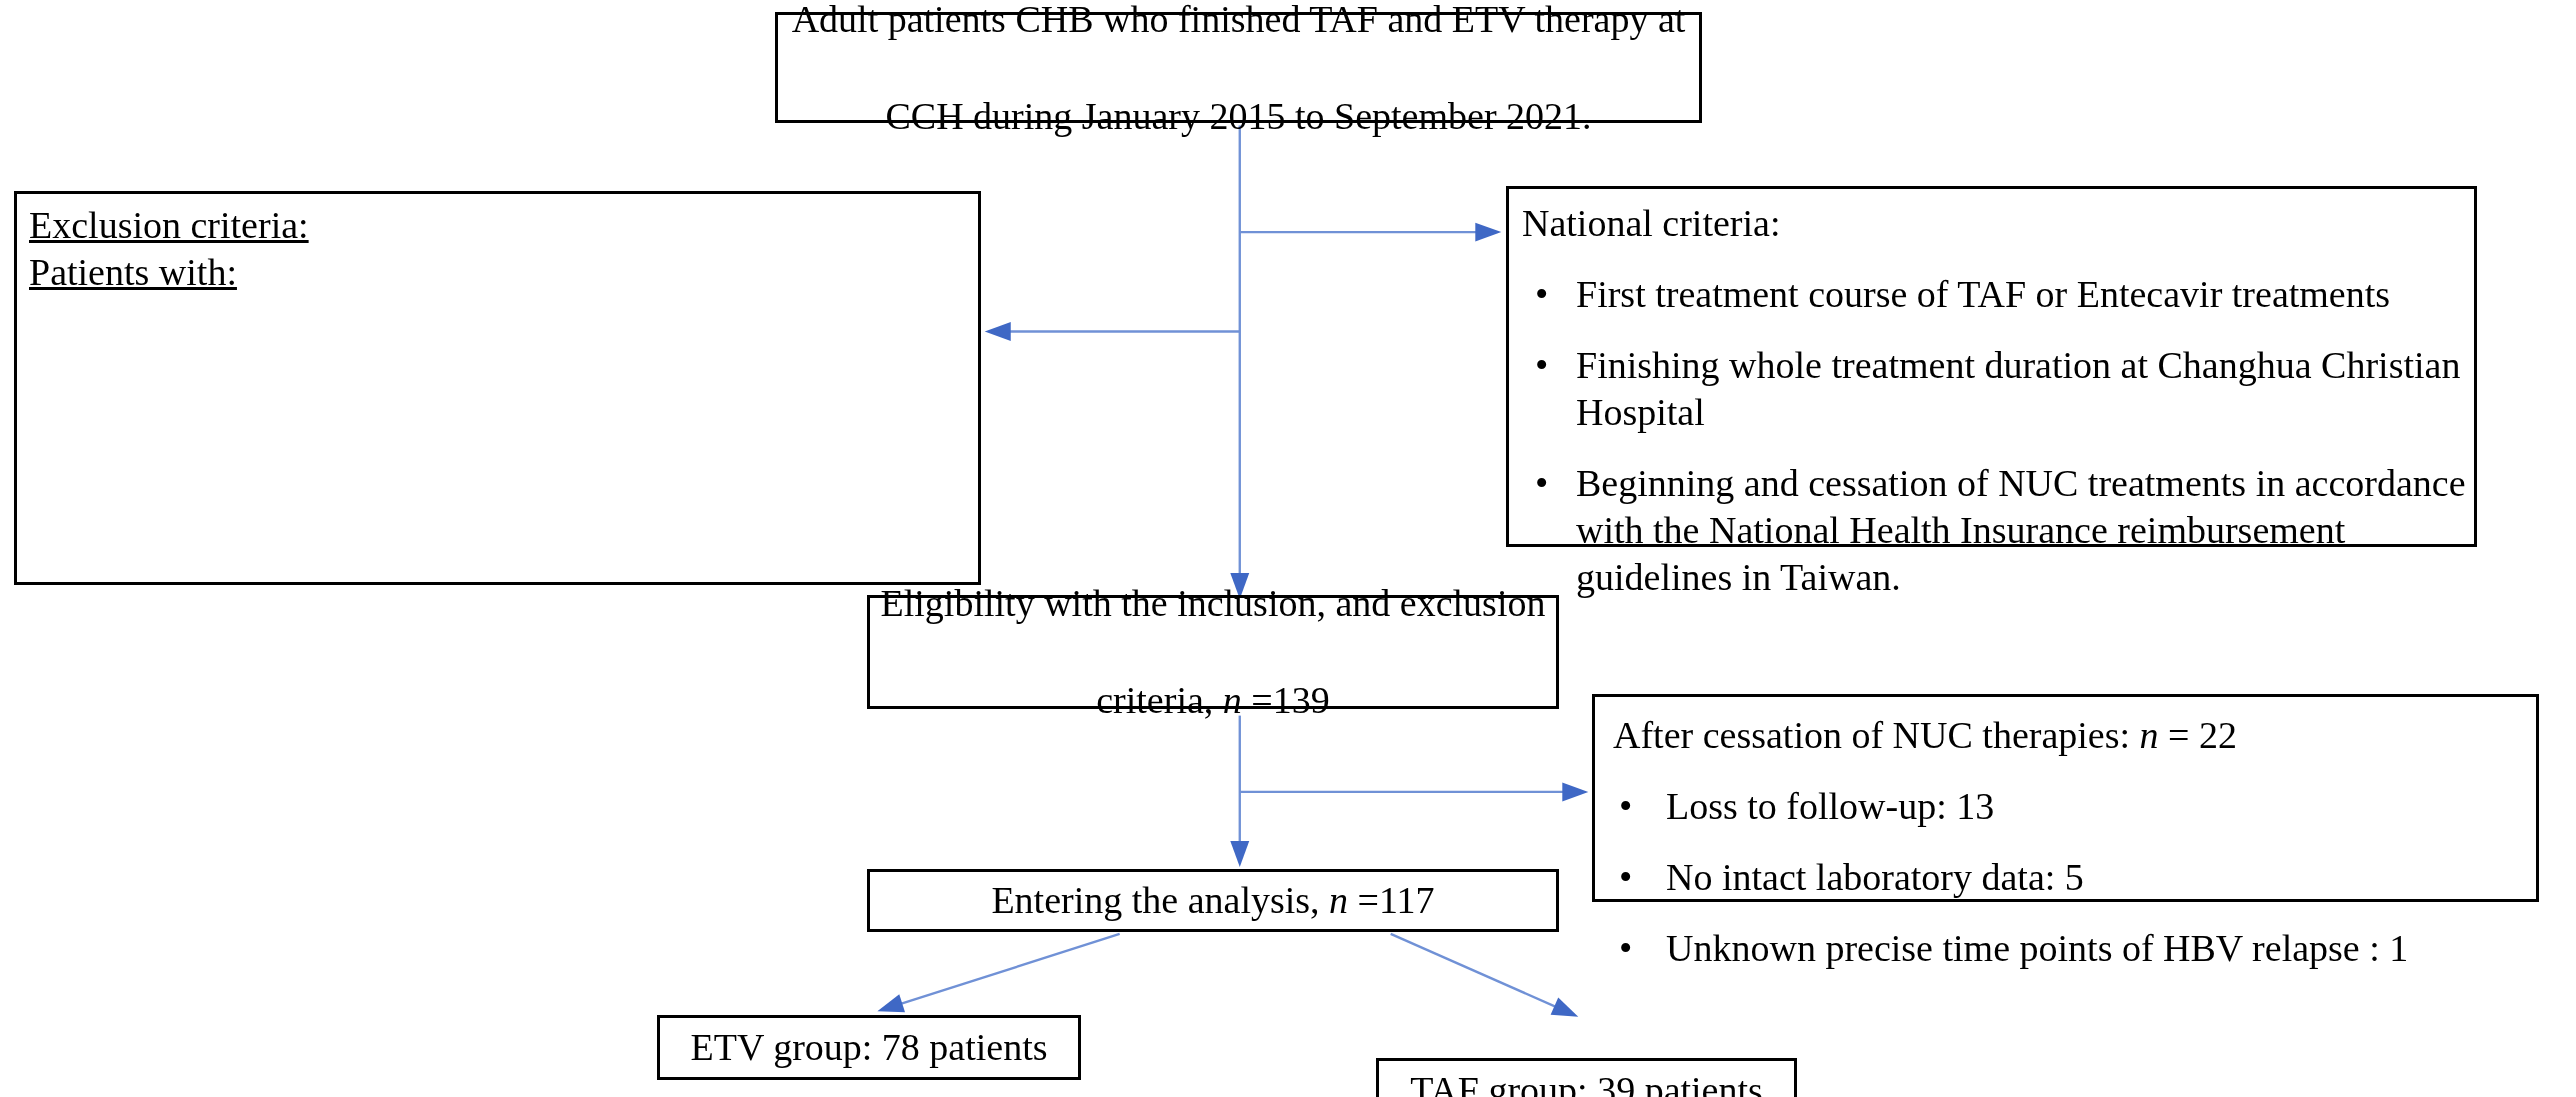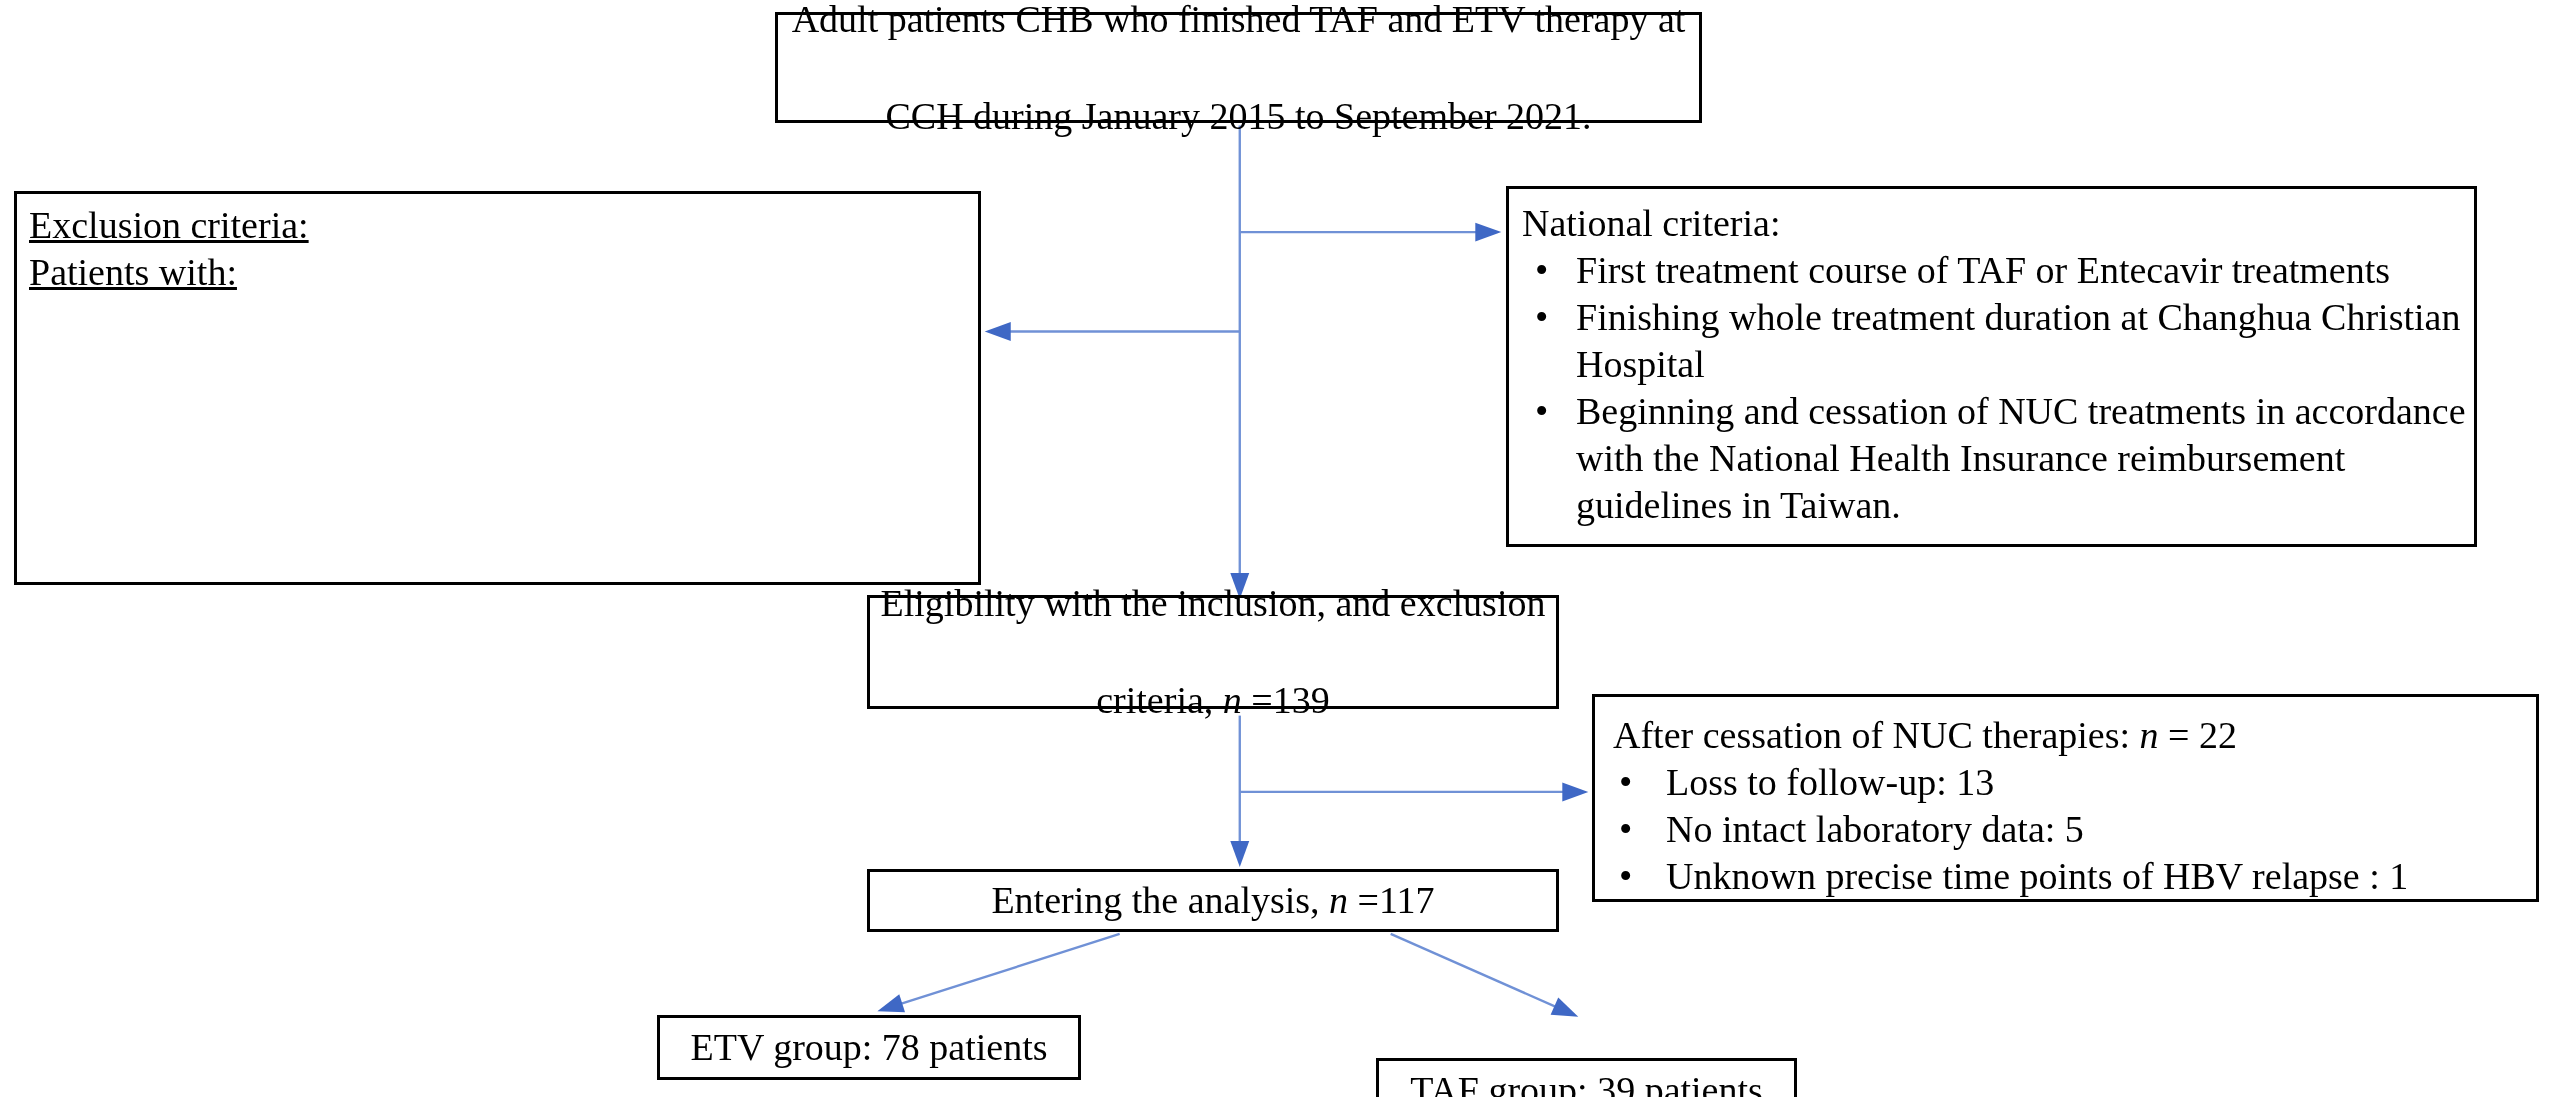--- a/index.html
+++ b/index.html
@@ -80,20 +80,21 @@
   ul.blist {
     list-style: none;
     margin: 0;
     padding: 0;
   }
   li.bullet {
     position: relative;
     padding-left: 54px;
     white-space: nowrap;
     line-height: 47px;
+    margin-top: 24px;
   }
   li.bullet::before {
     content: "\2022";
     position: absolute;
     left: 13px;
     top: 0;
   }
   li.bullet .bline {
     white-space: nowrap;
     line-height: 47px;

